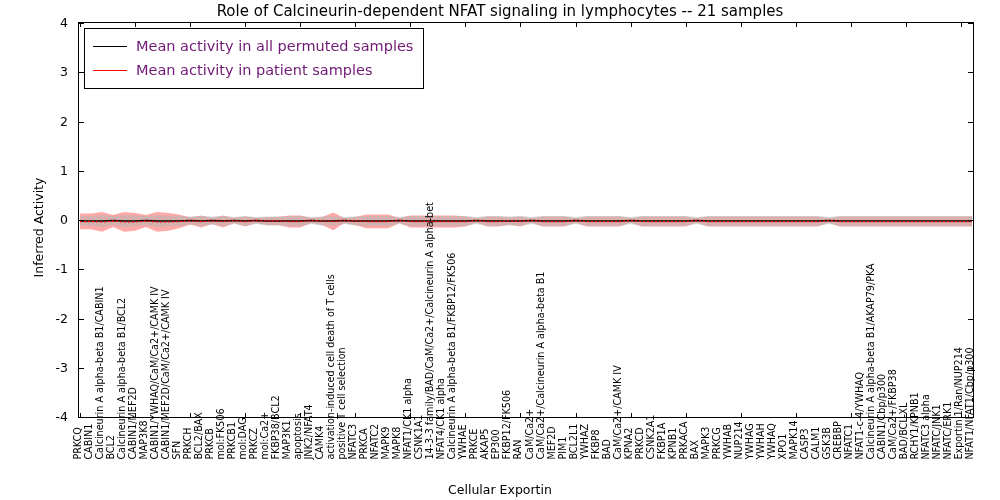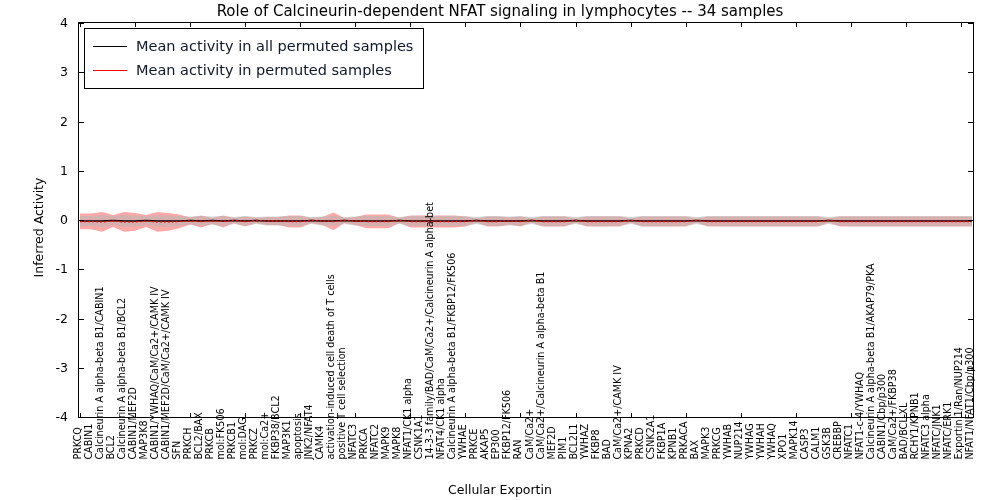--- a/index.html
+++ b/index.html
@@ -37,41 +37,41 @@
   
   #legend{
     position:absolute;left:84px;top:28px;
     border:1.2px solid #000;background:#fff;
     padding:5px 10px 6px 8px;box-sizing:border-box;
     z-index:40;
   }
   .leg-row{display:flex;align-items:center;height:24px;}
   .leg-line{width:34px;height:0;border-top:1.6px solid #000;margin-right:9px;}
   .leg-line.red{border-top-color:#ff0000;}
-  .leg-txt{font-size:14.5px;color:#0f172a;white-space:nowrap;}
+  .leg-txt{font-size:14.5px;color:#701a75;white-space:nowrap;}
 
   
   #xticklabels{position:absolute;left:78px;top:22px;width:896px;height:458px;pointer-events:none;}
   .xtl{
     position:absolute;bottom:0;
     transform-origin:left bottom;
     transform:rotate(-90deg);
     font-size:9.6px;color:#000;white-space:nowrap;
     line-height:9.6px;
     font-family:"DejaVu Sans",sans-serif;
   }
 
   svg{display:block;}
 </style>
 </head>
 <body>
 
 <div id="fig">
 
-  <div id="title">Role of Calcineurin-dependent NFAT signaling in lymphocytes -- 34 samples</div>
+  <div id="title">Role of Calcineurin-dependent NFAT signaling in lymphocytes -- 21 samples</div>
 
   <div id="yticklabels">
       <div style="top: 394px;">-4</div>
       <div style="top: 344.75px;">-3</div>
       <div style="top: 295.5px;">-2</div>
       <div style="top: 246.25px;">-1</div>
       <div style="top: 197px;">0</div>
       <div style="top: 147.75px;">1</div>
       <div style="top: 98.5px;">2</div>
       <div style="top: 49.25px;">3</div>
@@ -227,17 +227,17 @@
       <div class="xtl" style="left: 897px; bottom: 20px;">NFAT1/NFAT1/Cbp/p300</div>
     </div>
 
   <div id="legend">
     <div class="leg-row">
       <span class="leg-line"></span>
       <span class="leg-txt">Mean activity in all permuted samples</span>
     </div>
     <div class="leg-row">
       <span class="leg-line red"></span>
-      <span class="leg-txt">Mean activity in permuted samples</span>
+      <span class="leg-txt">Mean activity in patient samples</span>
     </div>
   </div>
 
 </div>
 
 </body></html>

